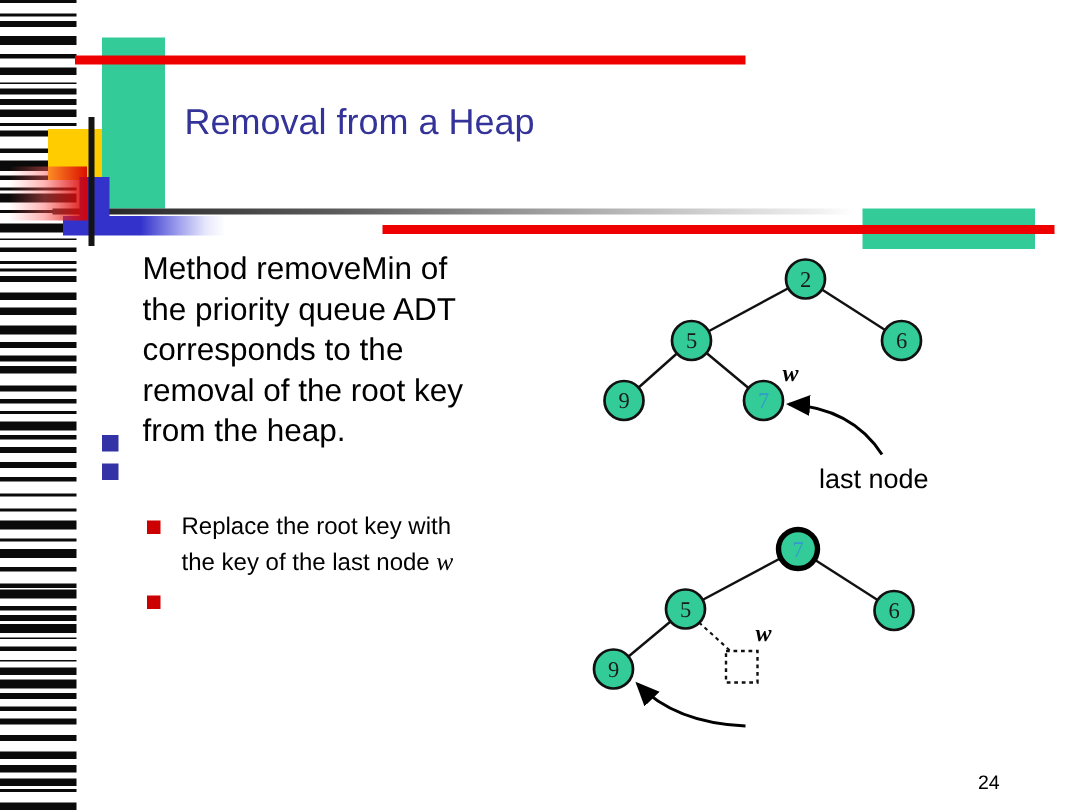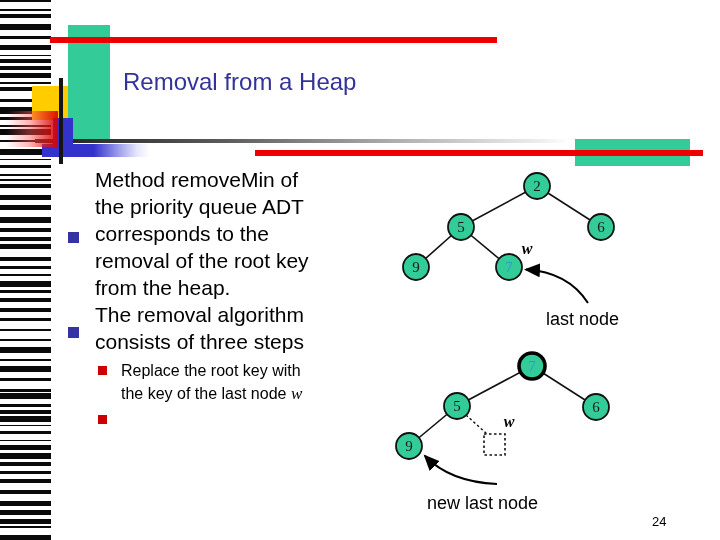--- a/index.html
+++ b/index.html
@@ -19,24 +19,24 @@
   .gray-line{position:absolute;left:35px;top:139px;width:535px;height:4px;z-index:2;
     background:linear-gradient(to right,#1c1c1c,#5a5a5a 35%,#b5b5b5 70%,#efefef 95%,#ffffff);}
   .blue-bar{position:absolute;left:42px;top:144px;width:108px;height:13px;z-index:3;
     background:linear-gradient(to right,#3333CC 48%, rgba(70,70,220,0.55) 70%, rgba(120,120,235,0.18) 88%, rgba(255,255,255,0));}
   .red-line-2{position:absolute;left:255px;top:150px;width:448px;height:6px;background:#EE0000;z-index:4;}
   .teal-rect-right{position:absolute;left:575px;top:139px;width:115px;height:27px;background:#33CC99;z-index:3;}
   
   .title{position:absolute;left:123px;top:68px;font-size:24px;color:#333399;z-index:4;letter-spacing:0px;}
   
   .content{position:absolute;left:68px;top:166px;width:320px;z-index:5;}
-  .bullet-row{display:flex;align-items:center;}
+  .bullet-row{display:flex;align-items:flex-end;}
   .bullet-sq{flex:0 0 auto;width:11px;height:11px;background:#3333A6;margin:8px 16px 0 0;}
   .bullet-text{font-size:21px;line-height:27px;white-space:pre-line;}
-  .sub-list{margin:4px 0 0 30px;}
+  .sub-list{margin:20px 0 0 30px;}
   .sub-row{display:flex;align-items:flex-start;margin-bottom:3px;}
   .sub-sq{flex:0 0 auto;width:9px;height:9px;background:#CC0000;margin:7px 14px 0 0;}
   .sub-text{font-size:16px;line-height:23px;white-space:pre-line;}
   .var{font-family:"Liberation Serif",serif;font-style:italic;font-size:17px;}
   
   svg.overlay{position:absolute;left:0;top:0;z-index:1;}
   .node-num{font-family:"Liberation Serif",serif;font-size:15px;fill:#1a1a1a;}
   .node-num-hl{fill:#3399CC;}
   .w-label{font-family:"Liberation Serif",serif;font-style:italic;font-weight:bold;font-size:16px;fill:#000;}
   .caption{position:absolute;font-size:18px;color:#000;z-index:2;white-space:nowrap;}
@@ -132,22 +132,20 @@
     <div class="bullet-row">
       <span class="bullet-sq"></span>
       <span class="bullet-text">Method removeMin of
 the priority queue ADT
 corresponds to the
 removal of the root key
 from the heap.</span>
     </div>
     <div class="bullet-row">
       <span class="bullet-sq"></span>
-      <span class="bullet-text">The removal algorithm
-consists of three steps</span>
     </div>
     <div class="sub-list">
       <div class="sub-row">
         <span class="sub-sq"></span>
         <span class="sub-text"><span>Replace the root key with
 the key of the last node</span> <i class="var">w</i></span>
       </div>
       <div class="sub-row">
         <span class="sub-sq"></span>
       </div>
@@ -193,17 +191,16 @@
       <circle cx="409" cy="446" r="13" fill="#33CC99" stroke="#111" stroke-width="1.8"></circle>
       <text x="532" y="371" text-anchor="middle" class="node-num node-num-hl">7</text>
       <text x="457" y="411" text-anchor="middle" class="node-num">5</text>
       <text x="596" y="412" text-anchor="middle" class="node-num">6</text>
       <text x="409" y="451" text-anchor="middle" class="node-num">9</text>
       <text x="509" y="427" text-anchor="middle" class="w-label">w</text>
     </g>
   </svg>
 
   <div class="caption caption-1">last node</div>
-  <div class="caption caption-2">new last node</div>
 
   <div class="page-num">24</div>
 
 </div>
 
 </body></html>

